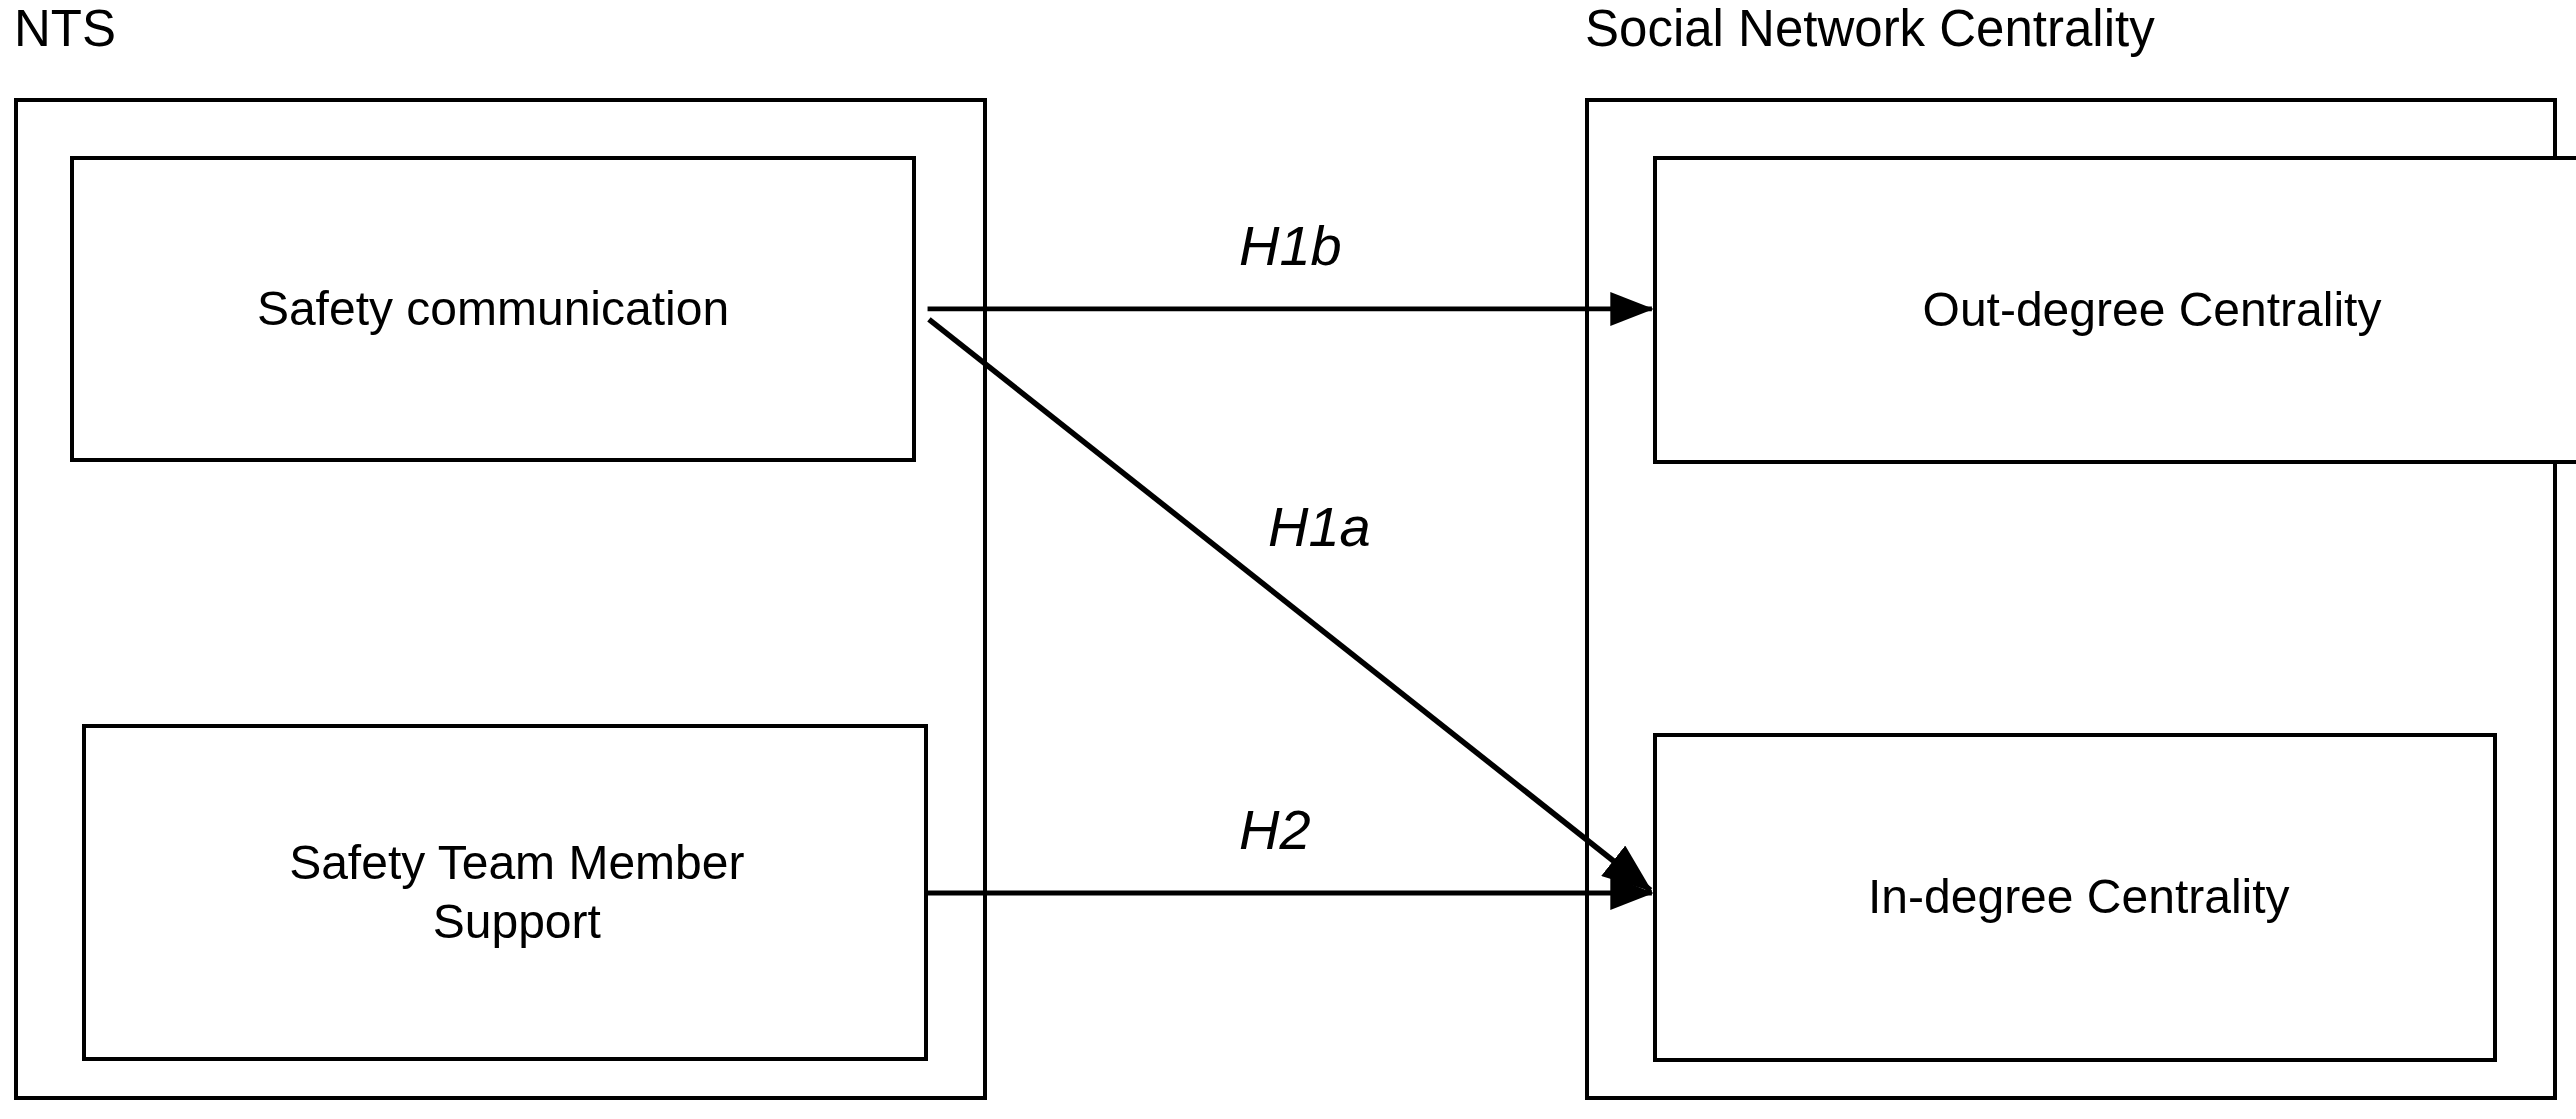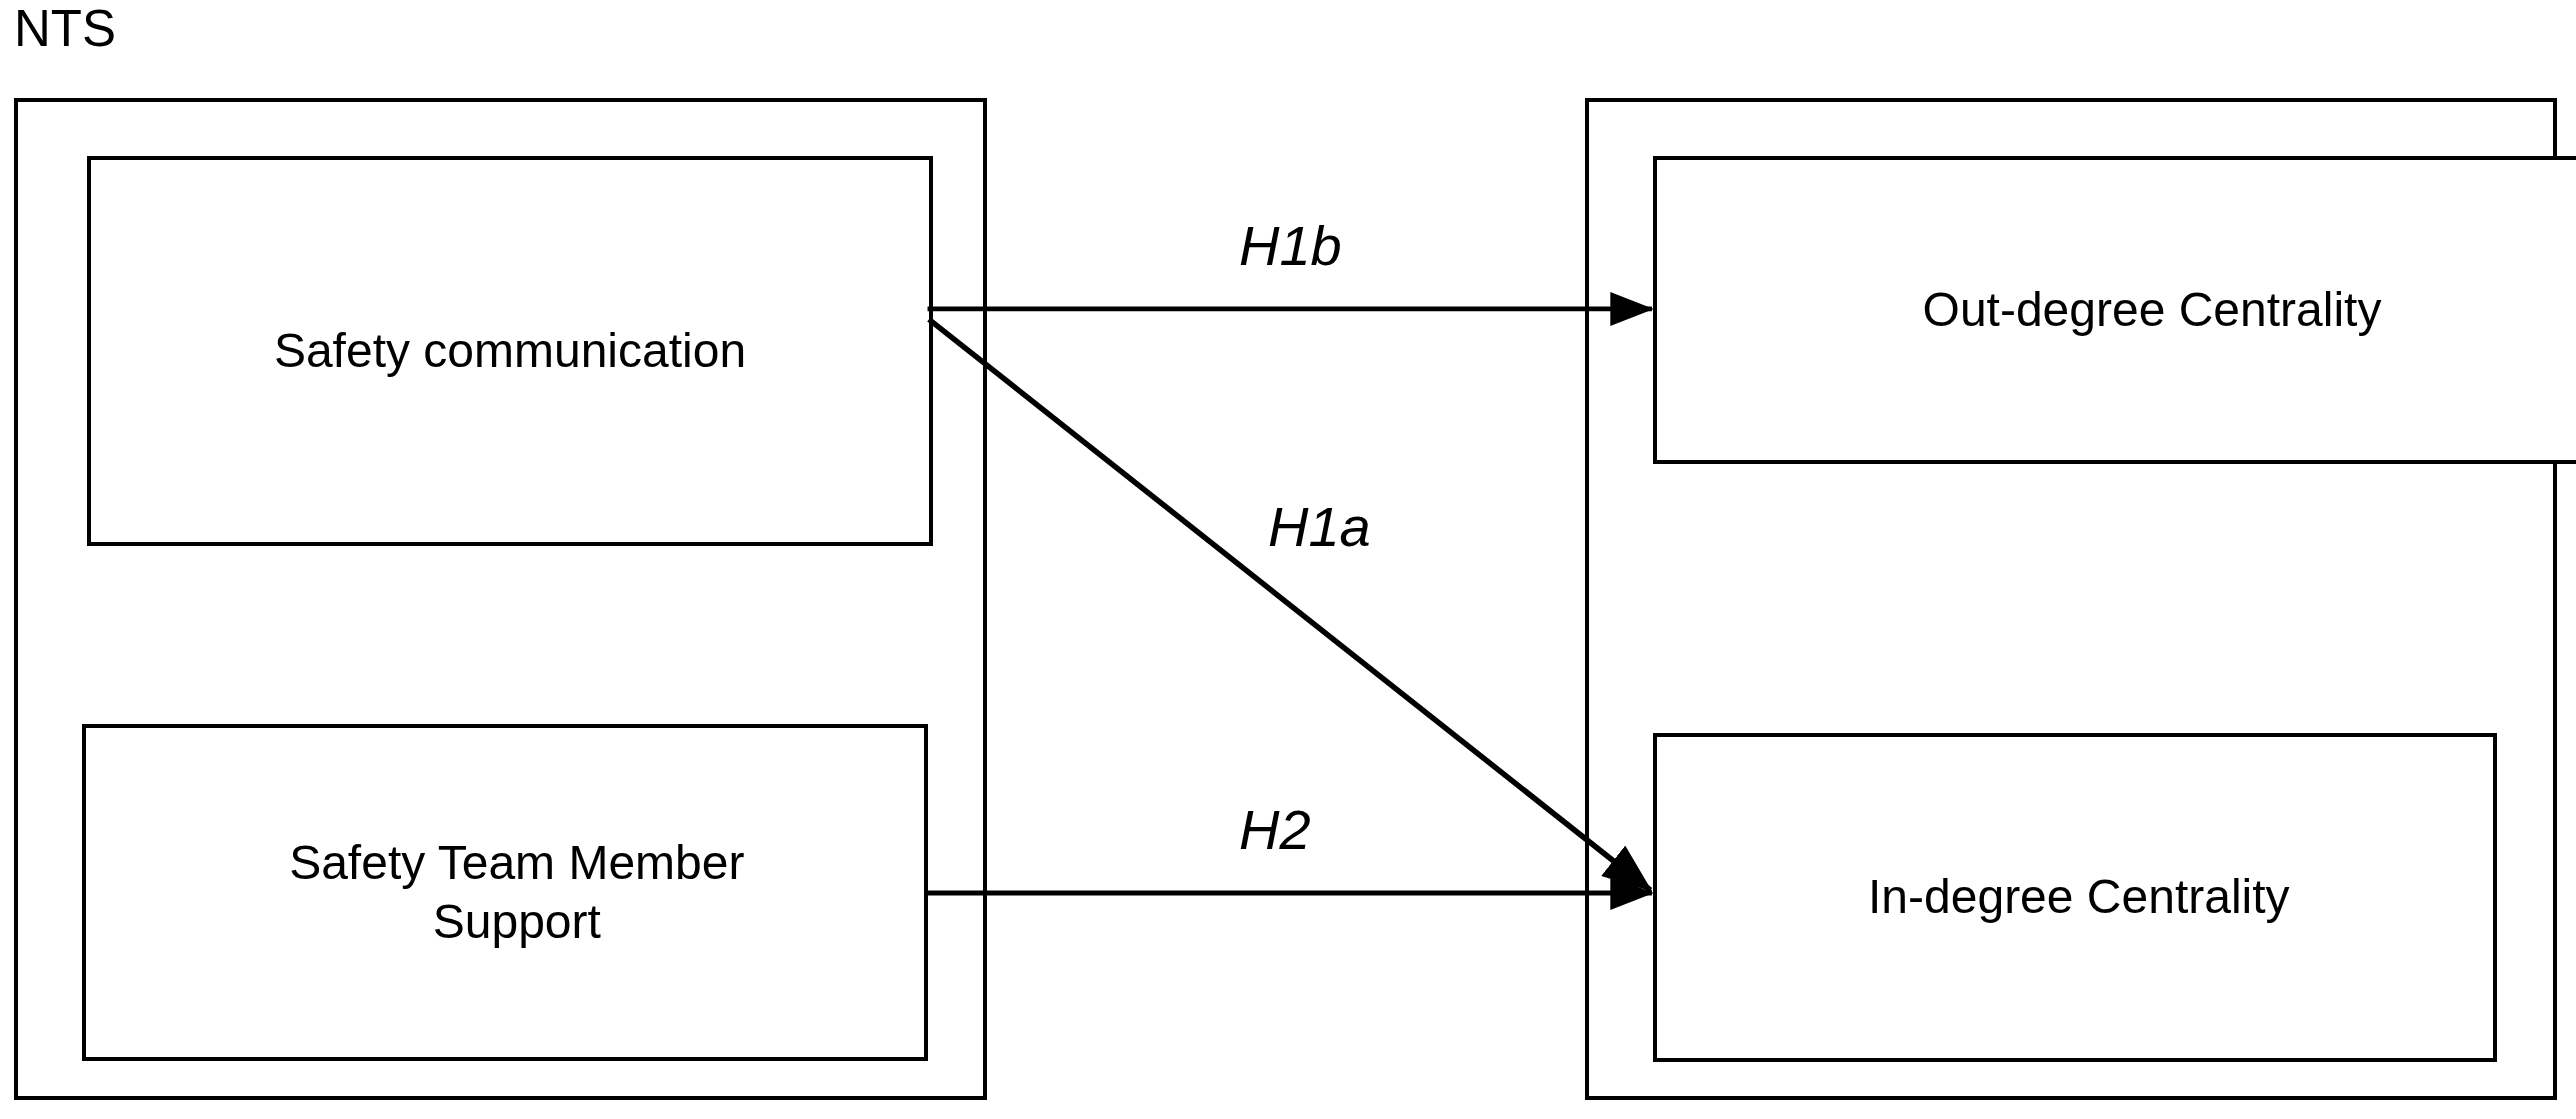--- a/index.html
+++ b/index.html
@@ -65,24 +65,24 @@
     background: #ffffff;
     display: flex;
     align-items: center;
     justify-content: center;
     text-align: center;
     font-size: 48px;
     line-height: 1.22;
     padding: 0 12.4px;
   }
   #box-safety-communication {
-    left: 87px;
+    left: 70px;
     top: 156px;
     width: 846px;
-    height: 390px;
+    height: 306px;
   }
   #box-safety-team-member-support {
     left: 82px;
     top: 724px;
     width: 846px;
     height: 337px;
     padding-left: 36px;
   }
   #box-out-degree-centrality {
     left: 1653px;
@@ -123,20 +123,21 @@
   #label-h1a { left: 1268px; top: 499px; }
   #label-h2  { left: 1239px; top: 802px; text-align: right; }
 </style>
 </head>
 <body>
 
 <div id="canvas">
 
   <div class="group-title" id="title-nts">NTS</div>
 
+  <div class="group-title" id="title-snc">Social Network Centrality</div>
 
   <div class="container-box" id="container-nts"></div>
 
   <div class="container-box" id="container-snc"></div>
 
   <div class="construct-box" id="box-safety-communication">
     <span class="box-label">Safety communication</span>
   </div>
 
   <div class="construct-box" id="box-safety-team-member-support">

